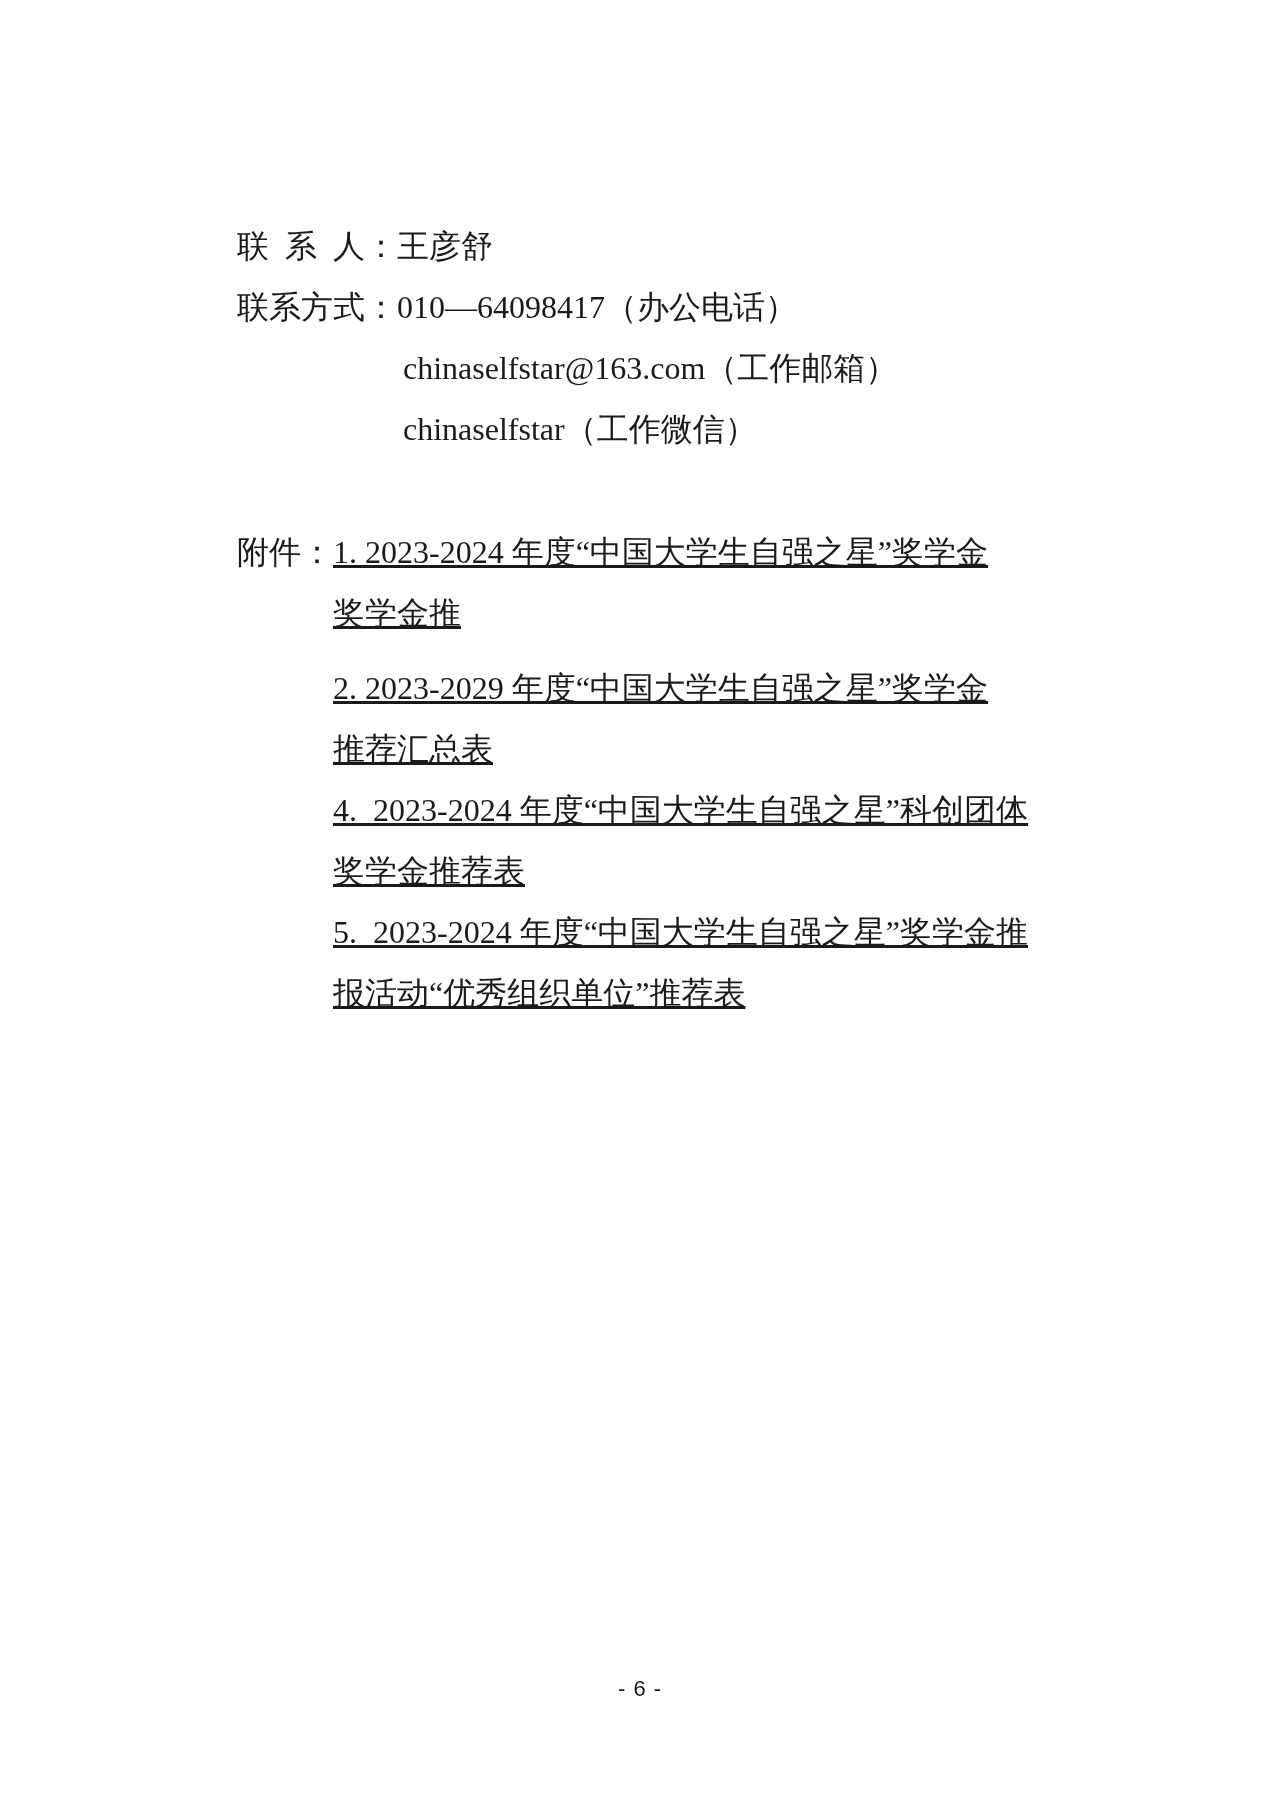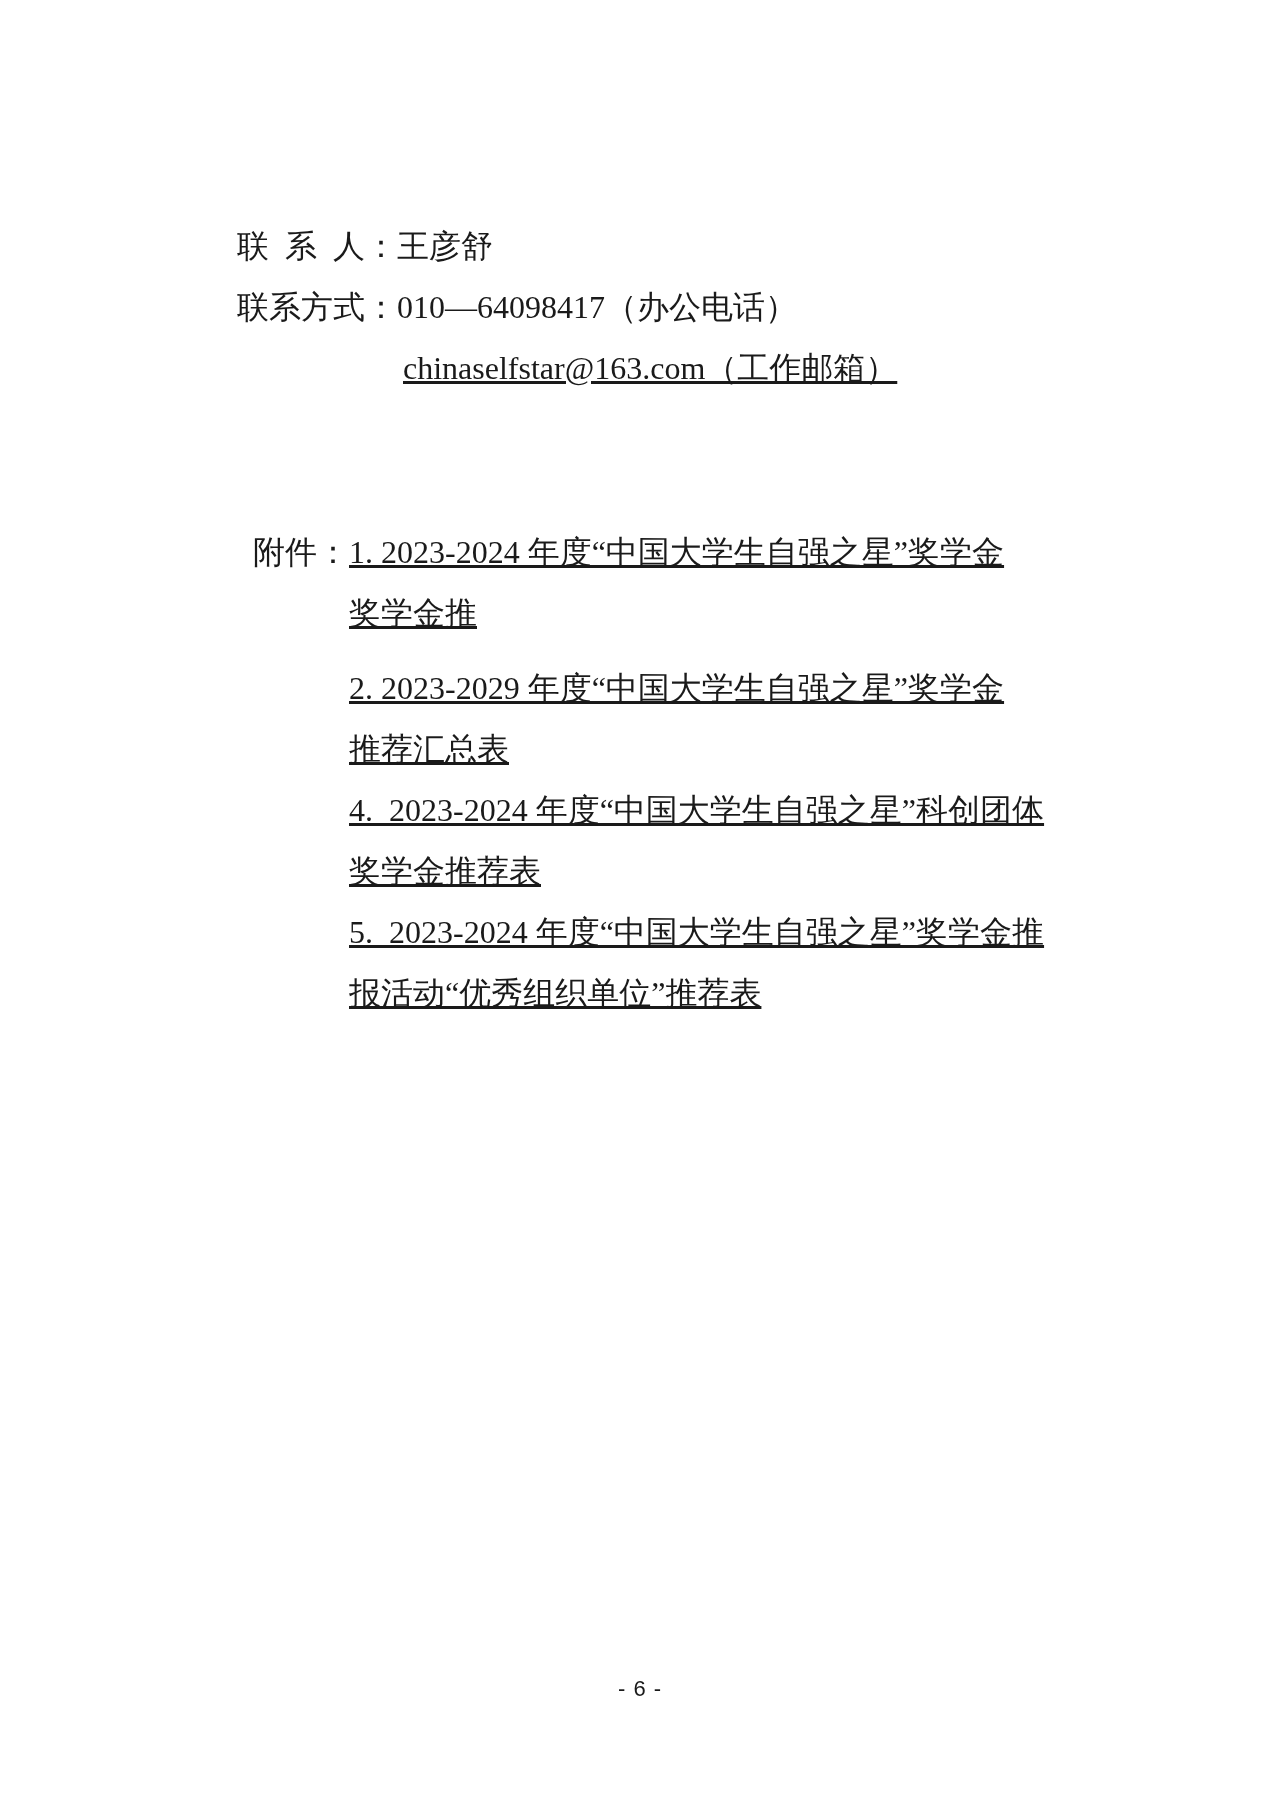--- a/index.html
+++ b/index.html
@@ -28,25 +28,24 @@
     white-space: pre;
   }
   .person-label {
     display: inline-flex;
     width: 128px;
     justify-content: space-between;
     vertical-align: bottom;
   }
   .contact-indent {
     padding-left: 166px;
-    text-decoration: underline;
   }
   .attach-block {
     position: absolute;
-    left: 253px;
+    left: 237px;
     top: 522px;
     font-size: 32px;
     display: flex;
     align-items: flex-start;
   }
   .attach-label {
     flex: none;
     width: 96px;
     line-height: 61px;
     white-space: pre;
@@ -76,20 +75,21 @@
 </style>
 </head>
 <body>
 
 <div class="page">
 
   <div class="contact-block">
     <div class="contact-line"><span class="person-label"><span>联</span><span>系</span><span>人</span></span><span>：</span><span>王彦舒</span></div>
     <div class="contact-line"><span>联系方式：</span><span>010—64098417（办公电话）</span></div>
     <div class="contact-line contact-indent"><span>chinaselfstar@163.com（工作邮箱）</span></div>
+    <div class="contact-line contact-indent"><span>chinaselfstar（工作微信）</span></div>
   </div>
 
   <div class="attach-block">
     <div class="attach-label">附件：</div>
     <div class="attach-items">
       <div class="attach-item">
         <div class="attach-line">1. 2023-2024 年度“中国大学生自强之星”奖学金</div>
         <div class="attach-line">奖学金推</div>
       </div>
       <div class="attach-item extra-gap">

